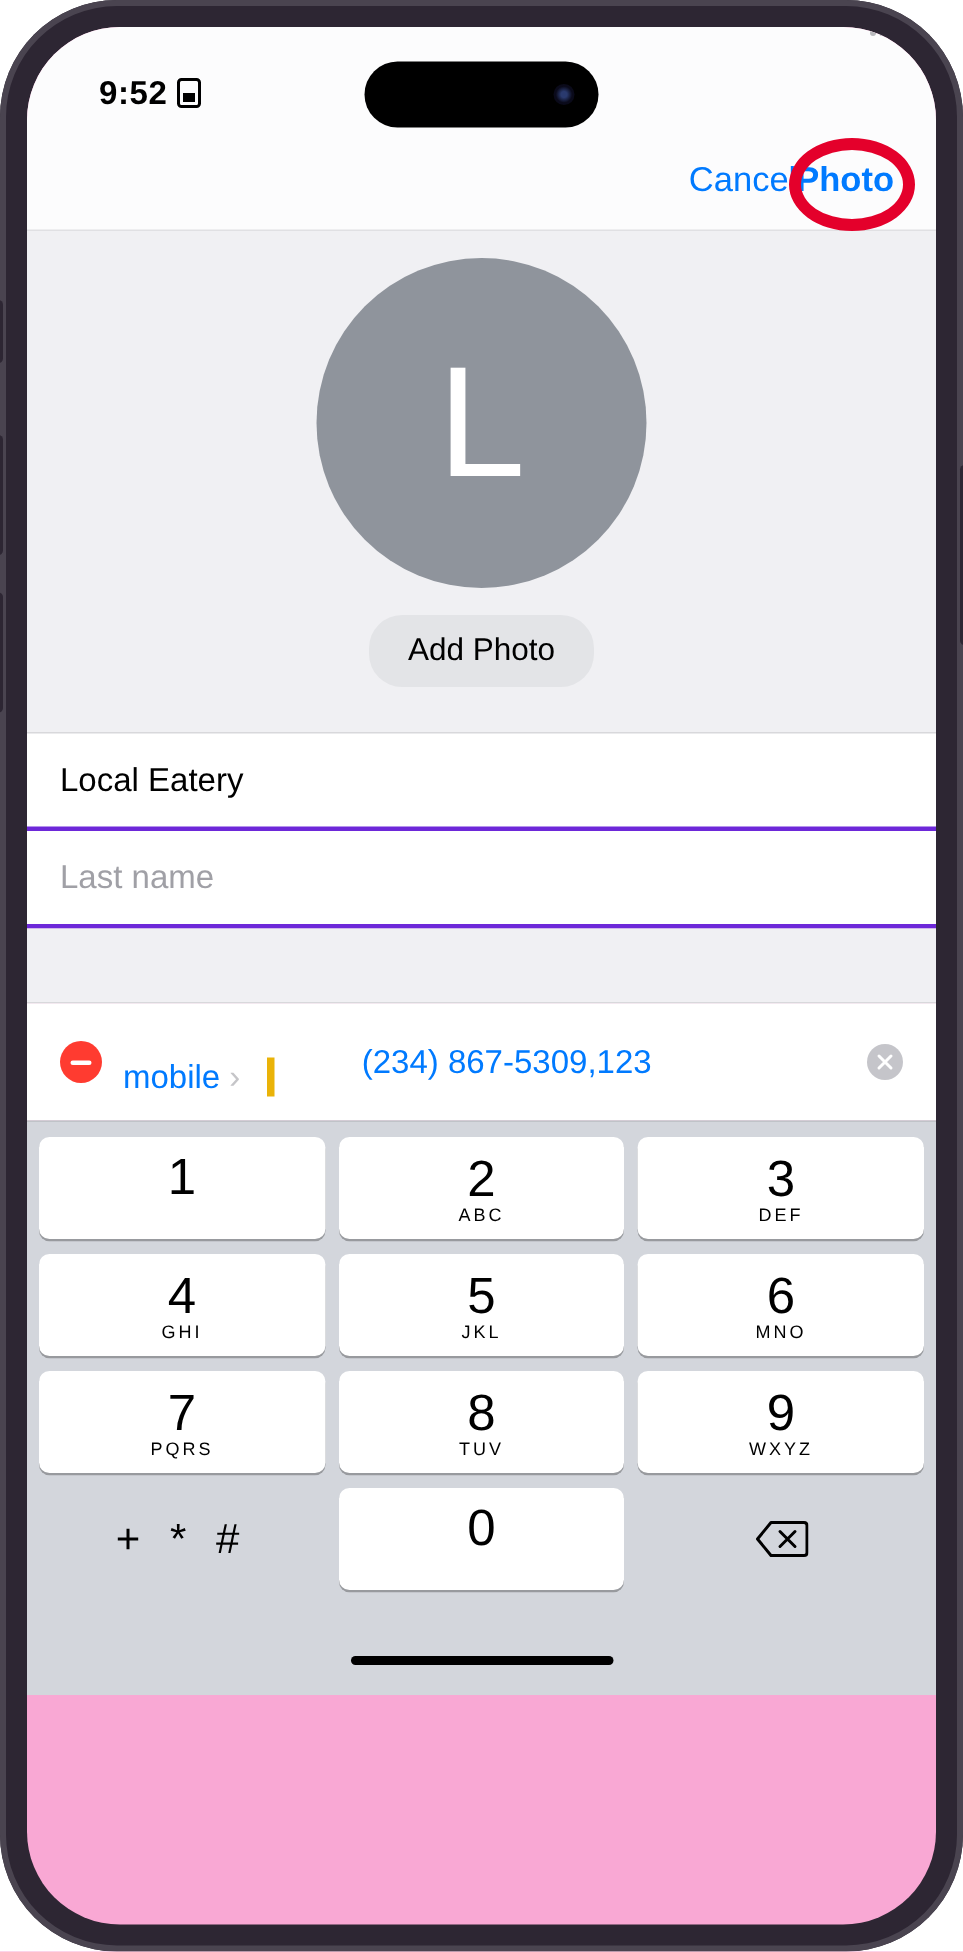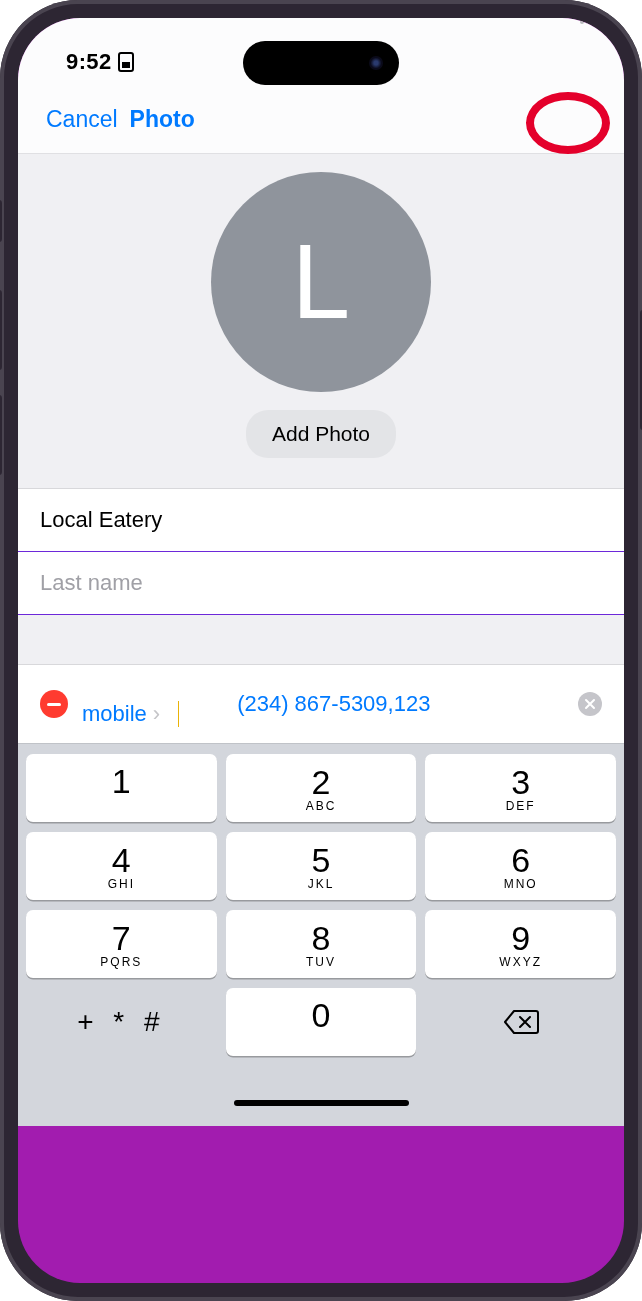--- a/index.html
+++ b/index.html
@@ -14,21 +14,21 @@
       box-shadow: inset 0 0 0 4px #4a4450;
     }
     .side-btn { position: absolute; background: #2d2633; border-radius: 3px; }
     .sb-left-1 { left: -4px; top: 200px; width: 6px; height: 42px; }
     .sb-left-2 { left: -4px; top: 290px; width: 6px; height: 80px; }
     .sb-left-3 { left: -4px; top: 395px; width: 6px; height: 80px; }
     .sb-right  { right: -4px; top: 310px; width: 6px; height: 120px; }
     
     .screen {
       width: 100%; height: 100%;
-      background: #a21caf;
+      background: #f9a8d4;
       border-radius: 62px;
       overflow: hidden;
       position: relative;
     }
     
     .notch {
       position: absolute;
       top: 23px; left: 50%; transform: translateX(-50%);
       width: 156px; height: 44px;
       background: #000; border-radius: 22px;
@@ -48,25 +48,24 @@
     .sb-time { font-size: 22px; font-weight: 600; letter-spacing: 0.4px; }
     .sb-icon-card { width: 16px; height: 20px; border: 2px solid #000; border-radius: 3px; position: relative; }
     .sb-icon-card::before { content: ''; position: absolute; bottom: 2px; left: 2px; right: 2px; height: 6px; background: #000; }
     .sb-right { display: flex; align-items: flex-start; gap: 8px; }
     .sos { font-size: 17px; font-weight: 700; letter-spacing: 0.5px; }
     .sos-dots { display: flex; gap: 2px; margin-top: -2px; }
     .sos-dots span { width: 4px; height: 4px; background: #b9b9bd; border-radius: 50%; }
     
     .nav-bar {
       background: #fcfcfd;
-      display: flex; justify-content: flex-start; align-items: center;
+      display: flex; justify-content: flex-end; align-items: center;
       padding: 18px 28px 20px 28px;
       border-bottom: 1px solid #e0e0e3;
       position: relative;
-      gap: 12px;
     }
     .nav-cancel { color: #007aff; font-size: 23px; font-weight: 400; }
     .nav-done { color: #007aff; font-size: 23px; font-weight: 600; }
     .done-highlight {
       position: absolute; right: 14px; top: 4px;
       width: 84px; height: 62px;
       border: 8px solid #e4002b; border-radius: 50%;
       pointer-events: none; z-index: 50;
     }
     
@@ -87,42 +86,42 @@
       border-radius: 22px;
       padding: 12px 26px;
       font-size: 21px; font-weight: 400; color: #000;
     }
     
     .fields {
       background: #fff;
       border-top: 1px solid #d8d8db;
     }
     .field-row {
-      border-bottom: 1px solid #6d28d9;
+      border-bottom: 3px solid #6d28d9;
       padding: 18px 22px;
     }
     .field-row:first-child { border-top: none; }
     .field-input {
       width: 100%; border: none; outline: none; font-size: 22px;
       background: transparent;
     }
     .field-input::placeholder { color: #a0a0a6; }
     .fields-gap { height: 50px; background: #f0f0f3; border-bottom: 1px solid #d8d8db; }
     
     .phone-row {
       background: #fff; display: flex; align-items: center;
       padding: 16px 22px; gap: 14px;
     }
     .remove-btn {
       width: 28px; height: 28px; border-radius: 50%;
       background: #ff3b30; display: flex; align-items: center; justify-content: center;
       flex-shrink: 0;
     }
     .remove-btn div { width: 14px; height: 3px; background: #fff; border-radius: 2px; }
-    .phone-label-wrap { display: flex; align-items: center; gap: 6px; border-right: 1px solid #eab308; padding-right: 18px; margin-top: 20px; }
+    .phone-label-wrap { display: flex; align-items: center; gap: 6px; border-right: 5px solid #eab308; padding-right: 18px; margin-top: 20px; }
     .phone-label { color: #007aff; font-size: 22px; }
     .chevron { color: #c5c5c8; font-size: 22px; }
     .phone-value { color: #007aff; font-size: 22px; flex: 1; margin-left: 44px; }
     .clear-btn {
       width: 24px; height: 24px; border-radius: 50%;
       background: #c5c5ca; display: flex; align-items: center; justify-content: center;
       flex-shrink: 0;
     }
     .clear-btn svg { width: 12px; height: 12px; }
     

